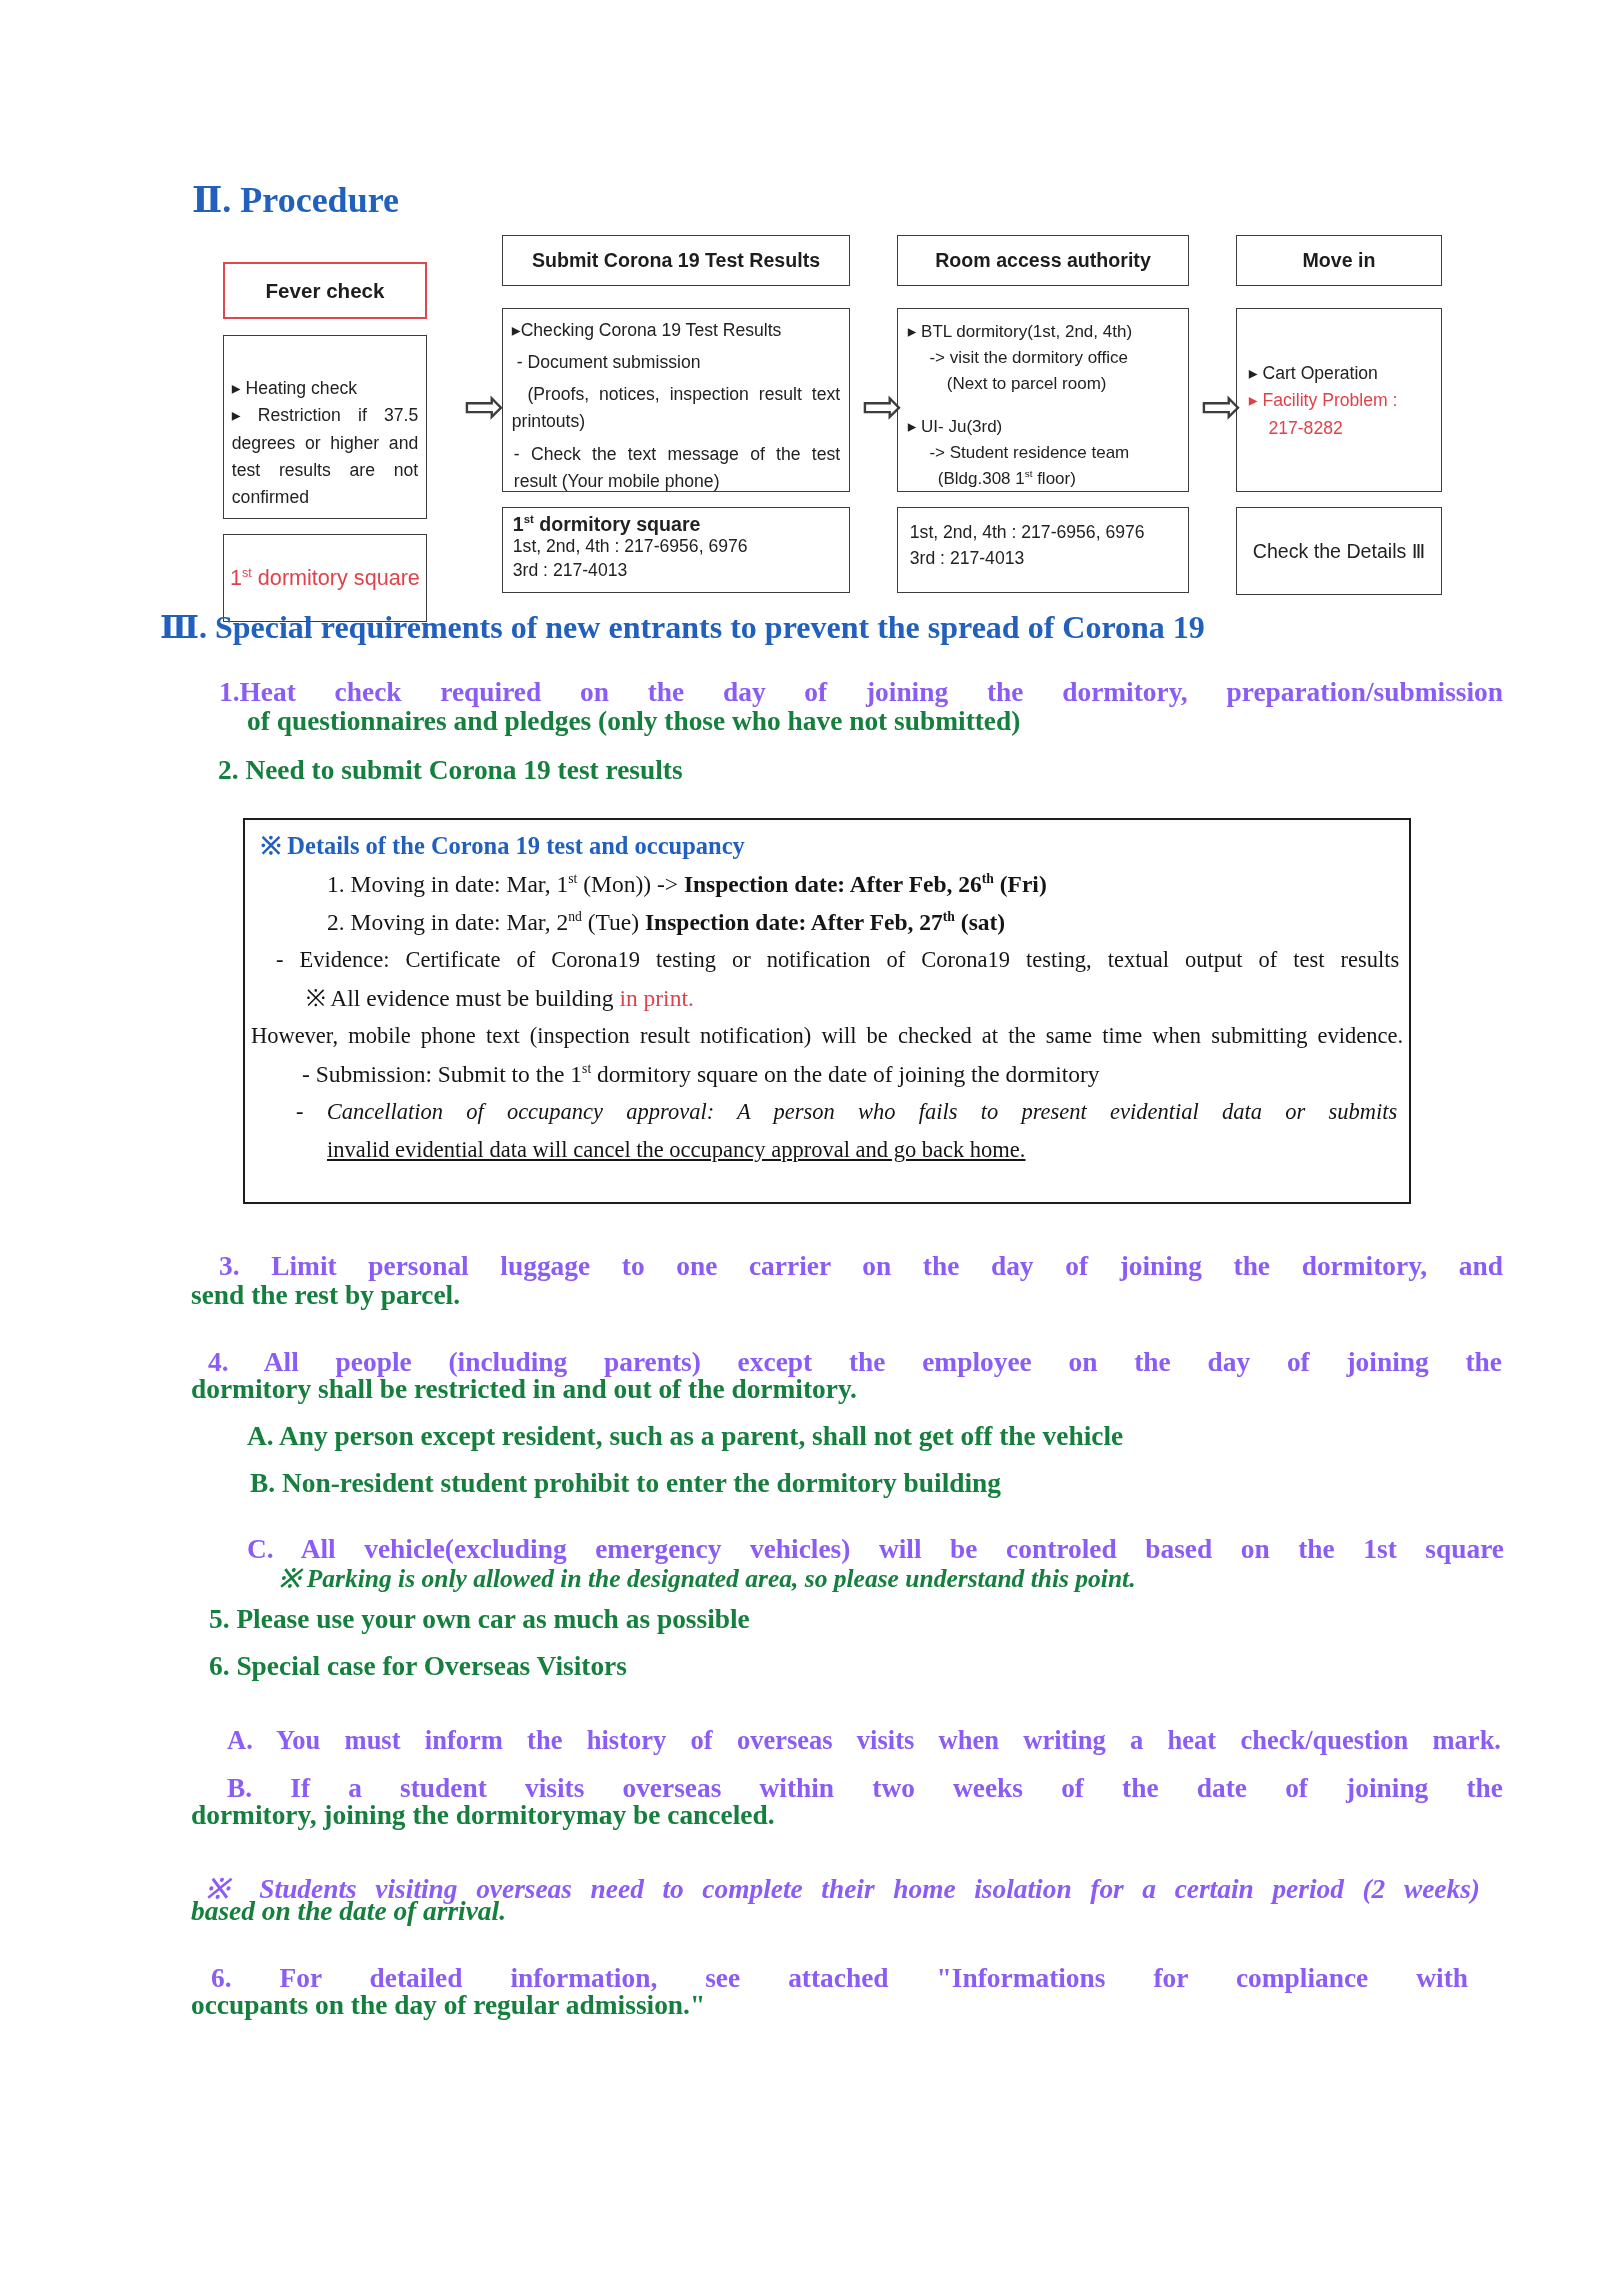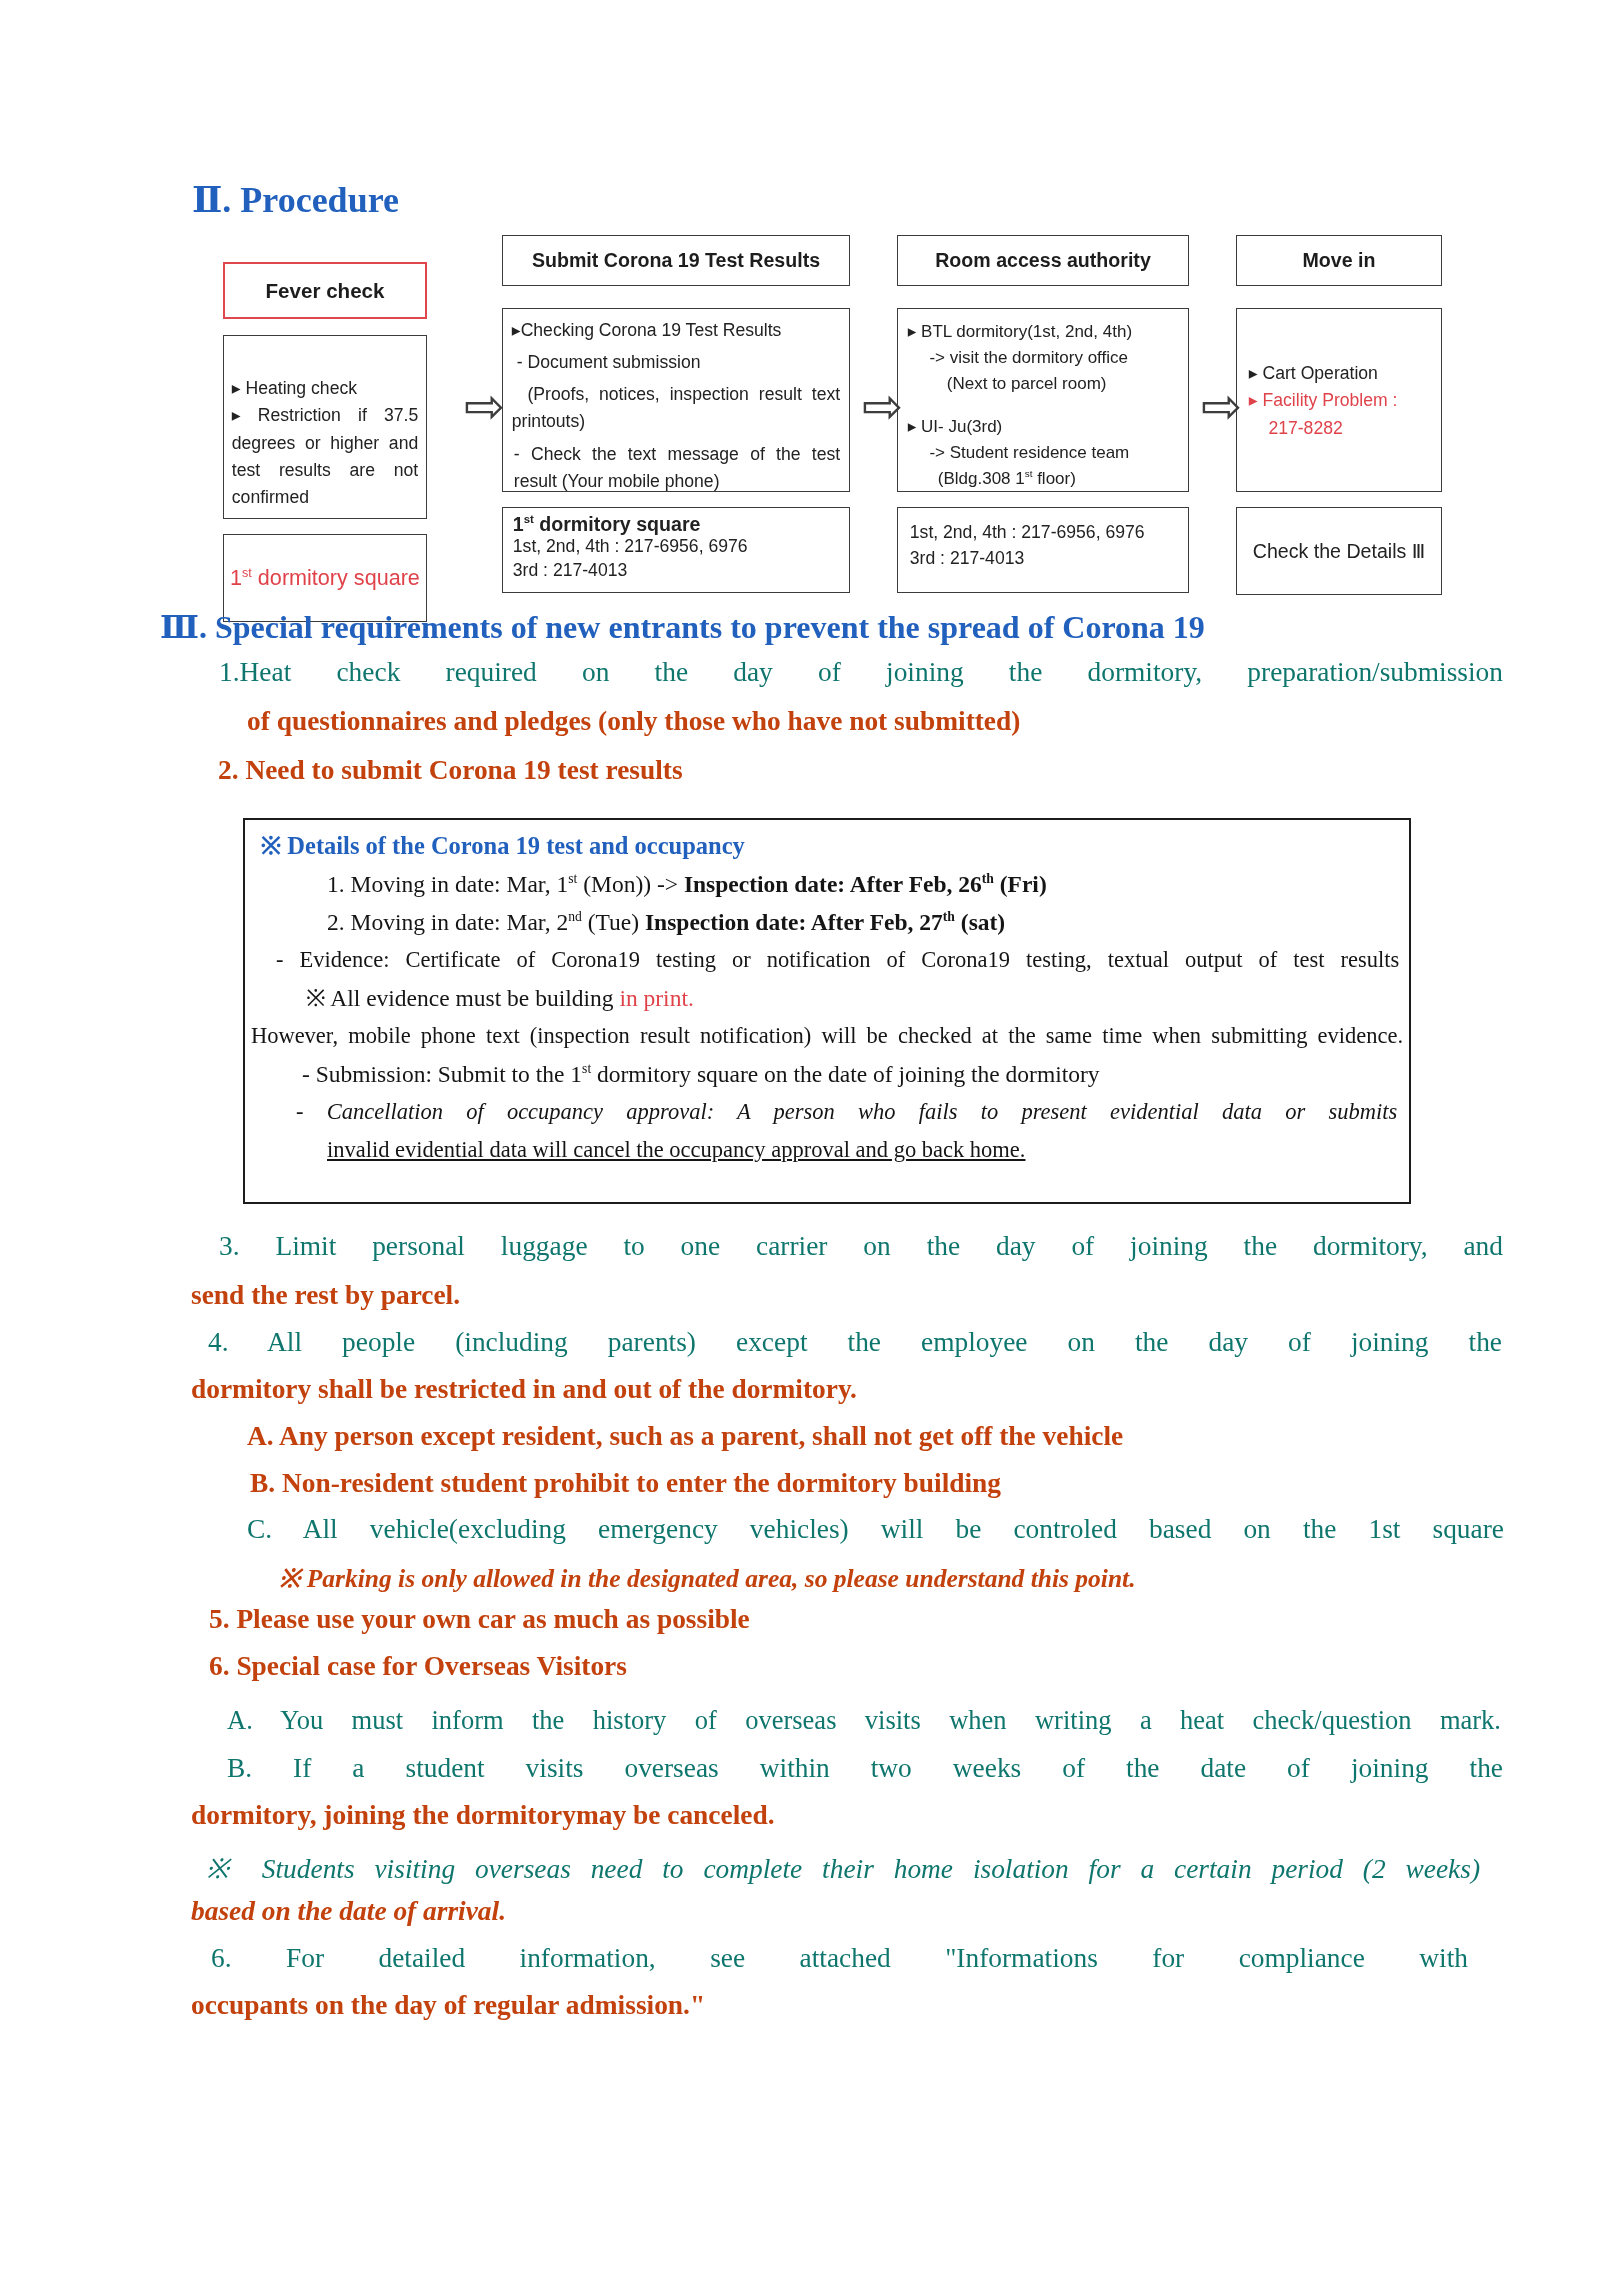--- a/index.html
+++ b/index.html
@@ -10,22 +10,22 @@
   }
   .abs{position:absolute;}
   .blue{color:#2160bd;}
   .noteblue{color:#1a6fd4;}
   .red{color:#e0424a;}
   .b{font-weight:bold;}
   .i{font-style:italic;}
   .c{text-align:center;}
   .jl{text-align:justify;text-align-last:justify;}
   .sp{font-size:0.58em;vertical-align:super;line-height:0;}
-  .item{font-size:27.4px;font-weight:bold;color:#c2410c;white-space:nowrap;}
-  .iteml{font-size:27.4px;font-weight:normal;color:#0f766e;}
+  .item{font-size:27.4px;font-weight:bold;color:#15803d;white-space:nowrap;}
+  .iteml{font-size:27.4px;font-weight:bold;color:#8b5cf6;margin-top:20px;}
   
   .fc{position:absolute;top:235px;left:223px;width:1219px;height:365px;
       font-family:"Liberation Sans","DejaVu Sans",sans-serif;color:#222;}
   .fc-col{position:absolute;top:0;height:100%;}
   .fc-head{border:1.6px solid #3c3c3c;height:49px;display:flex;align-items:center;
       justify-content:center;font-weight:bold;font-size:19.6px;color:#1d1d1d;}
   .fc-body{position:absolute;left:0;right:0;top:73px;height:184px;border:1.6px solid #3c3c3c;
       font-size:17.6px;line-height:1.55;}
   .fc-foot{position:absolute;left:0;right:0;top:272px;height:86px;border:1.6px solid #3c3c3c;}
   .fc-arrow{position:absolute;top:143px;font-size:49px;color:#3d3d3d;

